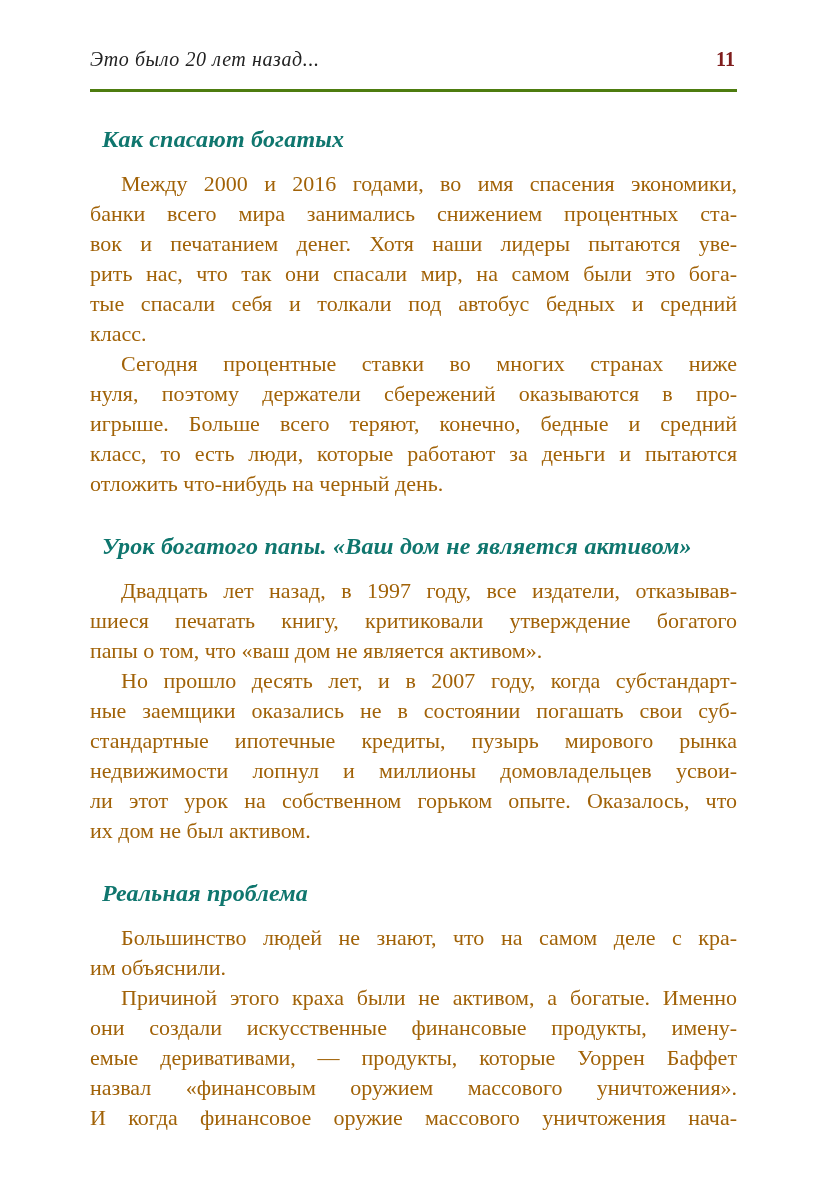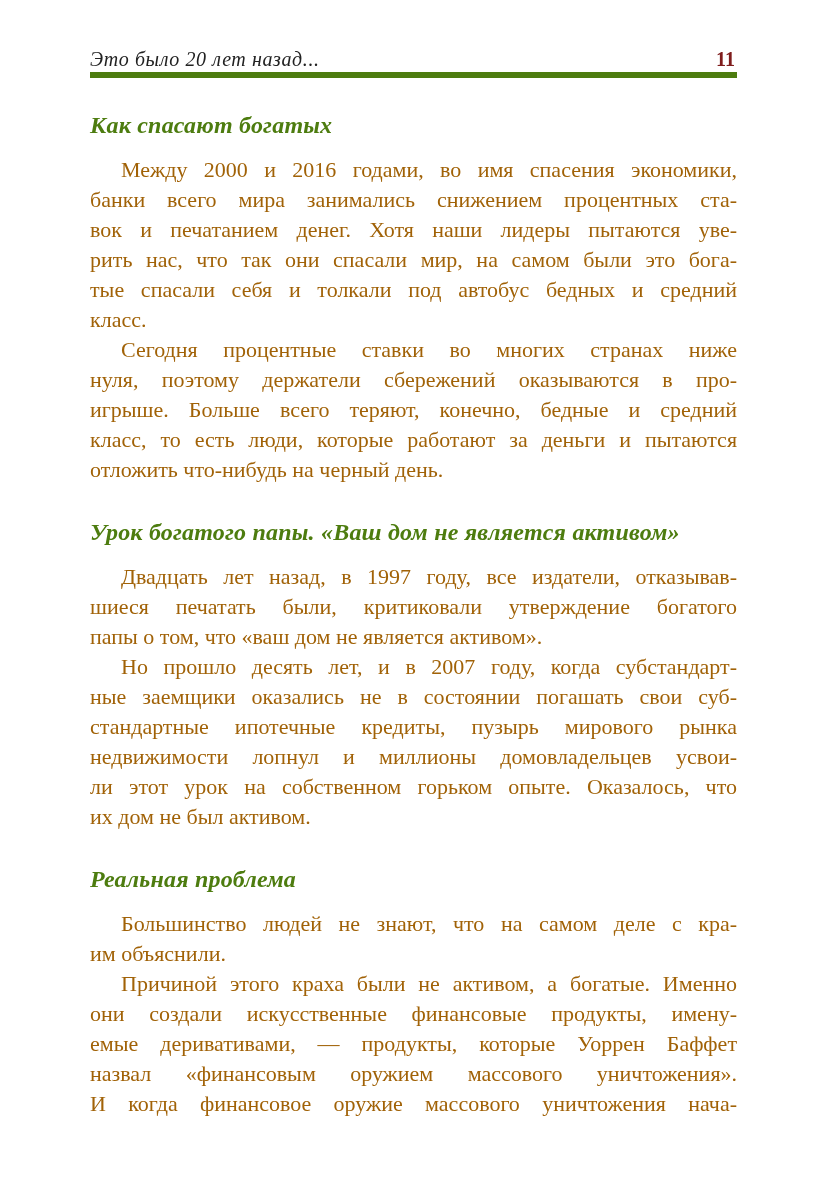--- a/index.html
+++ b/index.html
@@ -15,43 +15,43 @@
     color: #1c1c1c;
     padding: 48px 90px 0 90px;
     overflow: hidden;
   }
 
   
   .running-header {
     display: flex;
     justify-content: space-between;
     align-items: flex-end;
-    border-bottom: 6px solid #4d7c0f;
-    padding-bottom: 1px;
+    border-bottom: 3px solid #4d7c0f;
+    padding-bottom: 18px;
   }
   .running-title {
     font-style: italic;
     font-size: 20px;
     letter-spacing: 0.6px;
     color: #222;
   }
   .page-number {
     font-weight: bold;
     font-size: 20px;
     color: #7f1d1d;
     padding-right: 2px;
   }
 
   
   .section-heading {
     font-size: 24px;
     font-weight: bold;
     font-style: italic;
-    color: #4d7c0f;
-    margin: 32px 0 14px 0;
+    color: #0f766e;
+    margin: 32px 0 14px 12px;
     line-height: 31px;
     letter-spacing: 0.2px;
   }
 
   .para .line {
     font-size: 22px;
     line-height: 30px;
     text-align: justify;
     text-align-last: justify;
     white-space: normal;
@@ -85,21 +85,21 @@
           <div class="line">нуля, поэтому держатели сбережений оказываются в про-</div>
           <div class="line">игрыше. Больше всего теряют, конечно, бедные и средний</div>
           <div class="line">класс, то есть люди, которые работают за деньги и пытаются</div>
           <div class="line last">отложить что-нибудь на черный день.</div>
         </div>
       </section>
       <section class="section">
         <h2 class="section-heading">Урок богатого папы. «Ваш дом не является активом»</h2>
         <div class="para">
           <div class="line first">Двадцать лет назад, в 1997 году, все издатели, отказывав-</div>
-          <div class="line">шиеся печатать были, критиковали утверждение богатого</div>
+          <div class="line">шиеся печатать книгу, критиковали утверждение богатого</div>
           <div class="line last">папы о том, что «ваш дом не является активом».</div>
         </div>
         <div class="para">
           <div class="line first">Но прошло десять лет, и в 2007 году, когда субстандарт-</div>
           <div class="line">ные заемщики оказались не в состоянии погашать свои суб-</div>
           <div class="line">стандартные ипотечные кредиты, пузырь мирового рынка</div>
           <div class="line">недвижимости лопнул и миллионы домовладельцев усвои-</div>
           <div class="line">ли этот урок на собственном горьком опыте. Оказалось, что</div>
           <div class="line last">их дом не был активом.</div>
         </div>

